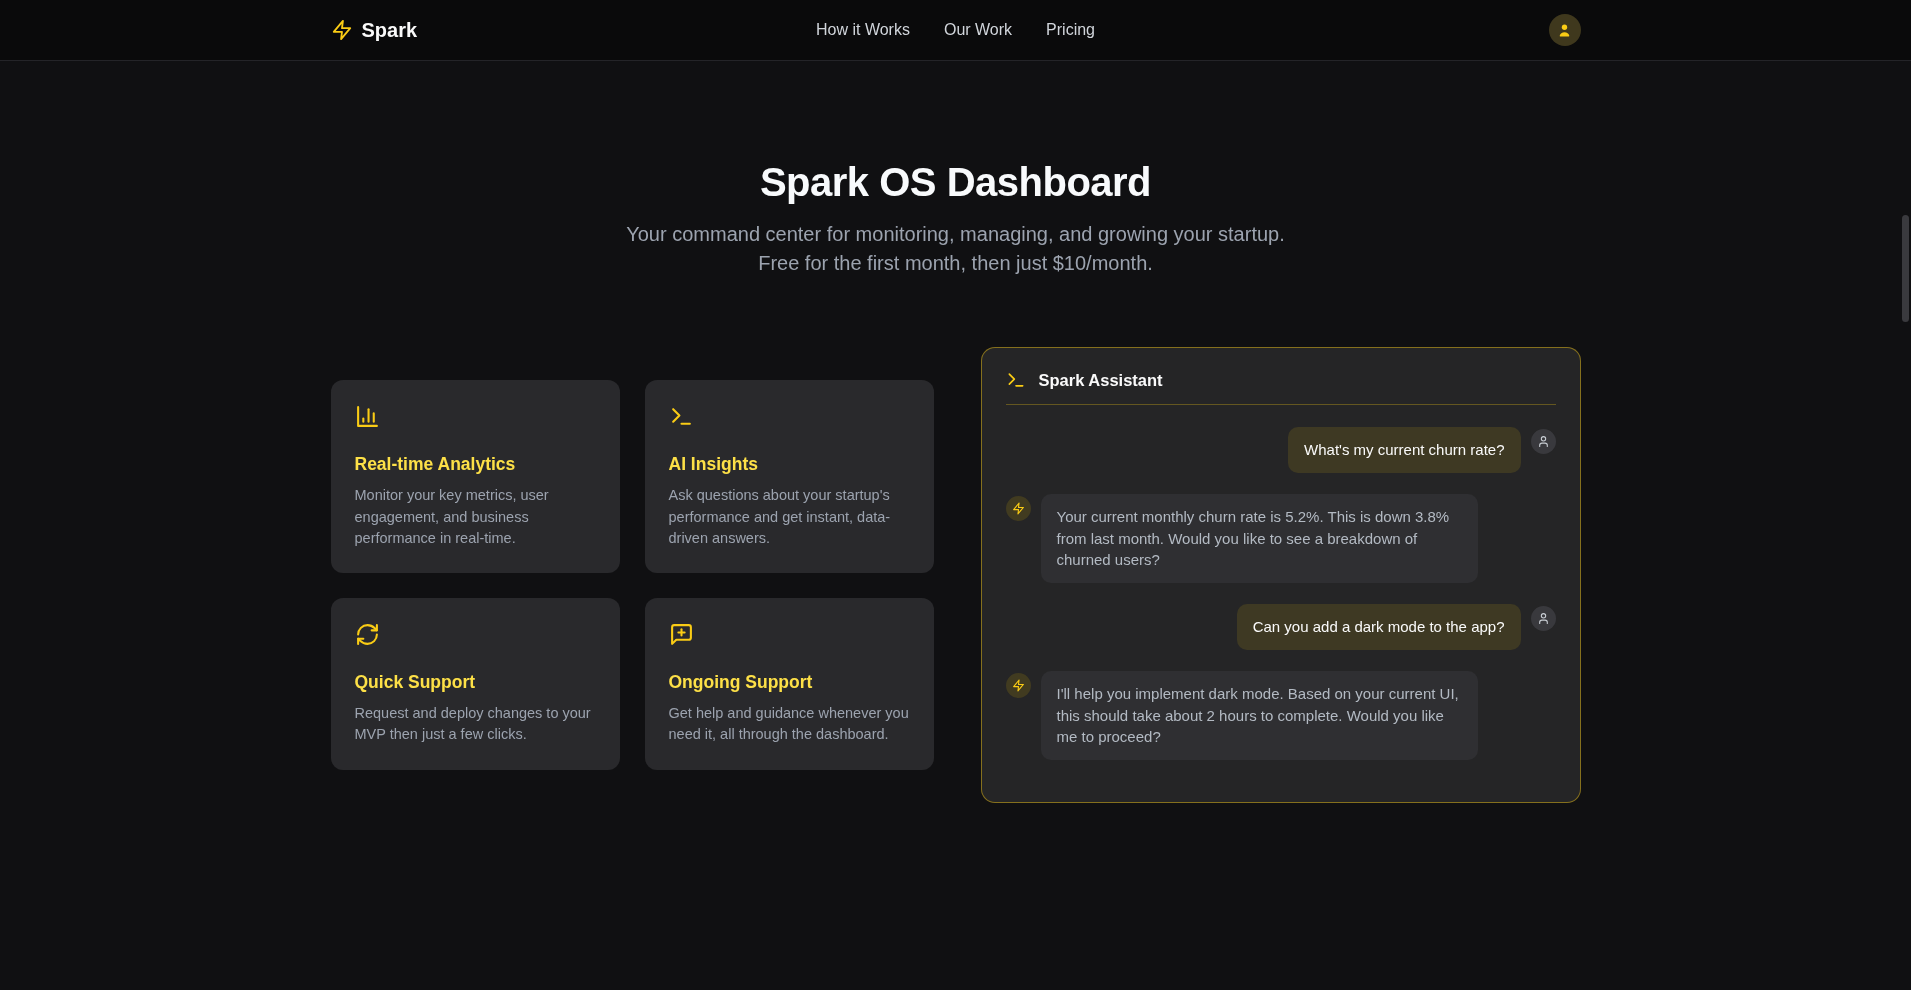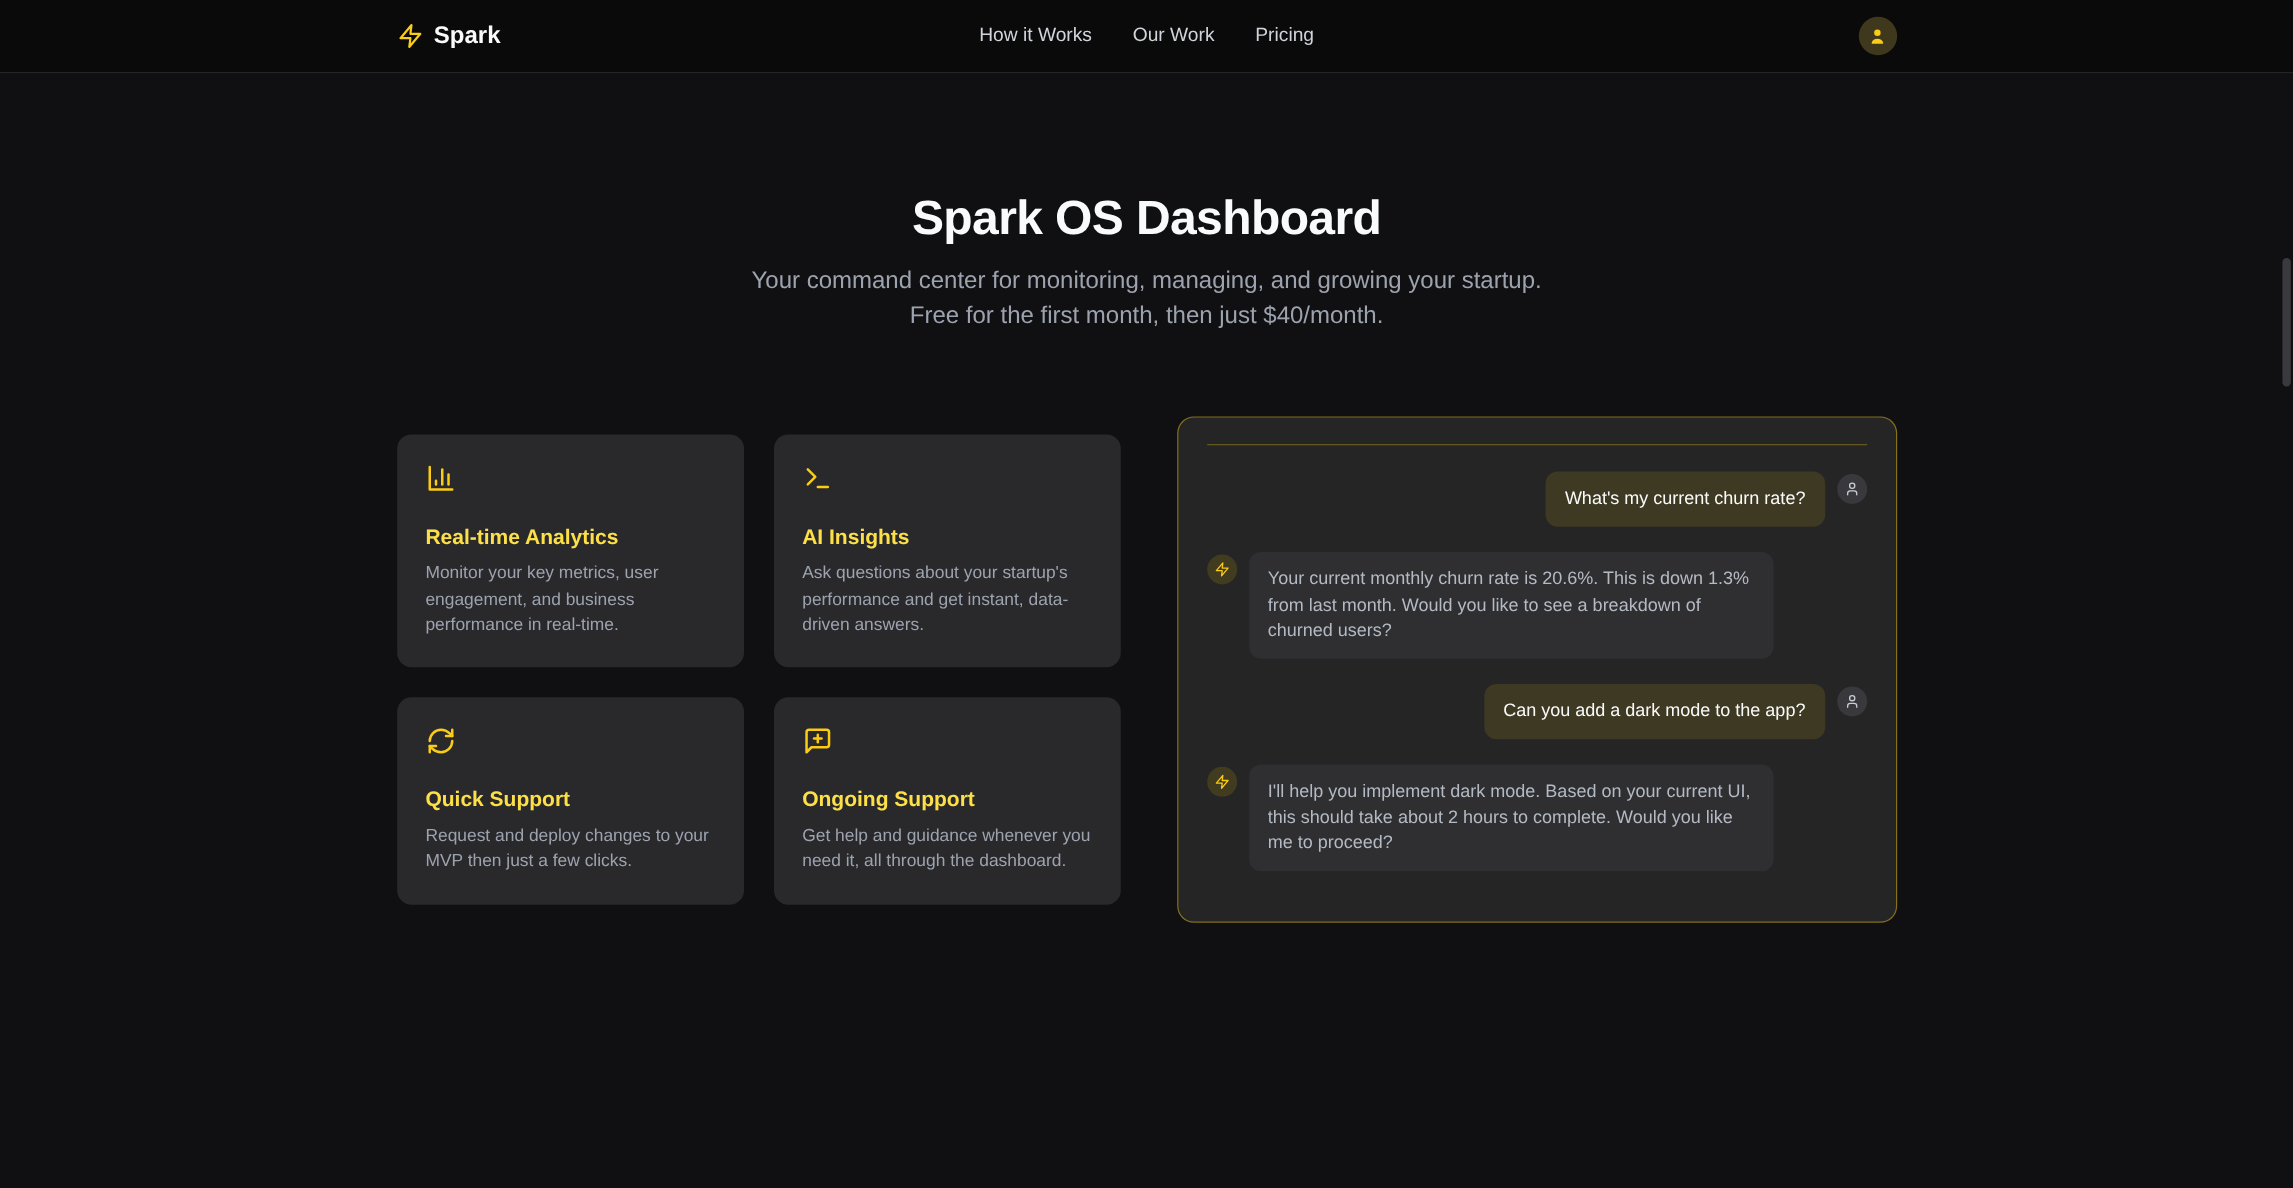--- a/index.html
+++ b/index.html
@@ -218,21 +218,21 @@
               <circle cx="12" cy="7.5" r="3.8"></circle>
               <path d="M5.2 19.4c.7-3.2 3.5-4.9 6.8-4.9s6.1 1.7 6.8 4.9c.1.5-.3 1-.8 1H6c-.5 0-.9-.5-.8-1z"></path>
             </svg>
           </span>
       </button>
     </div>
   </header>
 
   <main>
     <h1 class="hero-title">Spark OS Dashboard</h1>
-    <p class="hero-sub">Your command center for monitoring, managing, and growing your startup. Free for the first month, then just $40/month.</p>
+    <p class="hero-sub">Your command center for monitoring, managing, and growing your startup. Free for the first month, then just $10/month.</p>
 
     <div class="columns">
       <div class="features">
           <div class="card">
     <span class="icon card-icon">
               <svg fill="none" stroke="currentColor" stroke-width="2" stroke-linecap="round" stroke-linejoin="round" viewBox="0 0 24 24">
                 <path d="M3 3v18h18"></path>
                 <path d="M18 17V9"></path>
                 <path d="M13 17V5"></path>
                 <path d="M8 17v-3"></path>
@@ -270,20 +270,29 @@
                 <line x1="12" x2="12" y1="7" y2="13"></line>
                 <line x1="9" x2="15" y1="10" y2="10"></line>
               </svg>
             </span>
     <h3 class="card-title">Ongoing Support</h3>
     <p class="card-desc">Get help and guidance whenever you need it, all through the dashboard.</p>
   </div>
         </div>
 
       <section class="panel">
+        <div class="panel-header">
+          <span class="icon">
+              <svg fill="none" stroke="currentColor" stroke-width="2" stroke-linecap="round" stroke-linejoin="round" viewBox="0 0 24 24">
+                <polyline points="4 17 10 11 4 5"></polyline>
+                <line x1="12" x2="20" y1="19" y2="19"></line>
+              </svg>
+            </span>
+          <h2 class="panel-title">Spark Assistant</h2>
+        </div>
         <hr class="panel-divider">
         <div class="messages">
             <div class="msg user">
     <div class="bubble">What's my current churn rate?</div>
     <span class="msg-avatar">
       <span class="icon">
                   <svg fill="none" stroke="currentColor" stroke-width="2" stroke-linecap="round" stroke-linejoin="round" viewBox="0 0 24 24">
                     <path d="M19 21v-2a4 4 0 0 0-4-4H9a4 4 0 0 0-4 4v2"></path>
                     <circle cx="12" cy="7" r="4"></circle>
                   </svg>
@@ -291,21 +300,21 @@
     </span>
   </div>
             <div class="msg assistant">
     <span class="msg-avatar">
       <span class="icon">
                   <svg fill="none" stroke="currentColor" stroke-width="2" stroke-linecap="round" stroke-linejoin="round" viewBox="0 0 24 24">
                     <polygon points="13 2 3 14 12 14 11 22 21 10 12 10 13 2"></polygon>
                   </svg>
                 </span>
     </span>
-    <div class="bubble">Your current monthly churn rate is 20.6%. This is down 1.3% from last month. Would you like to see a breakdown of churned users?</div>
+    <div class="bubble">Your current monthly churn rate is 5.2%. This is down 3.8% from last month. Would you like to see a breakdown of churned users?</div>
   </div>
             <div class="msg user">
     <div class="bubble">Can you add a dark mode to the app?</div>
     <span class="msg-avatar">
       <span class="icon">
                   <svg fill="none" stroke="currentColor" stroke-width="2" stroke-linecap="round" stroke-linejoin="round" viewBox="0 0 24 24">
                     <path d="M19 21v-2a4 4 0 0 0-4-4H9a4 4 0 0 0-4 4v2"></path>
                     <circle cx="12" cy="7" r="4"></circle>
                   </svg>
                 </span>

